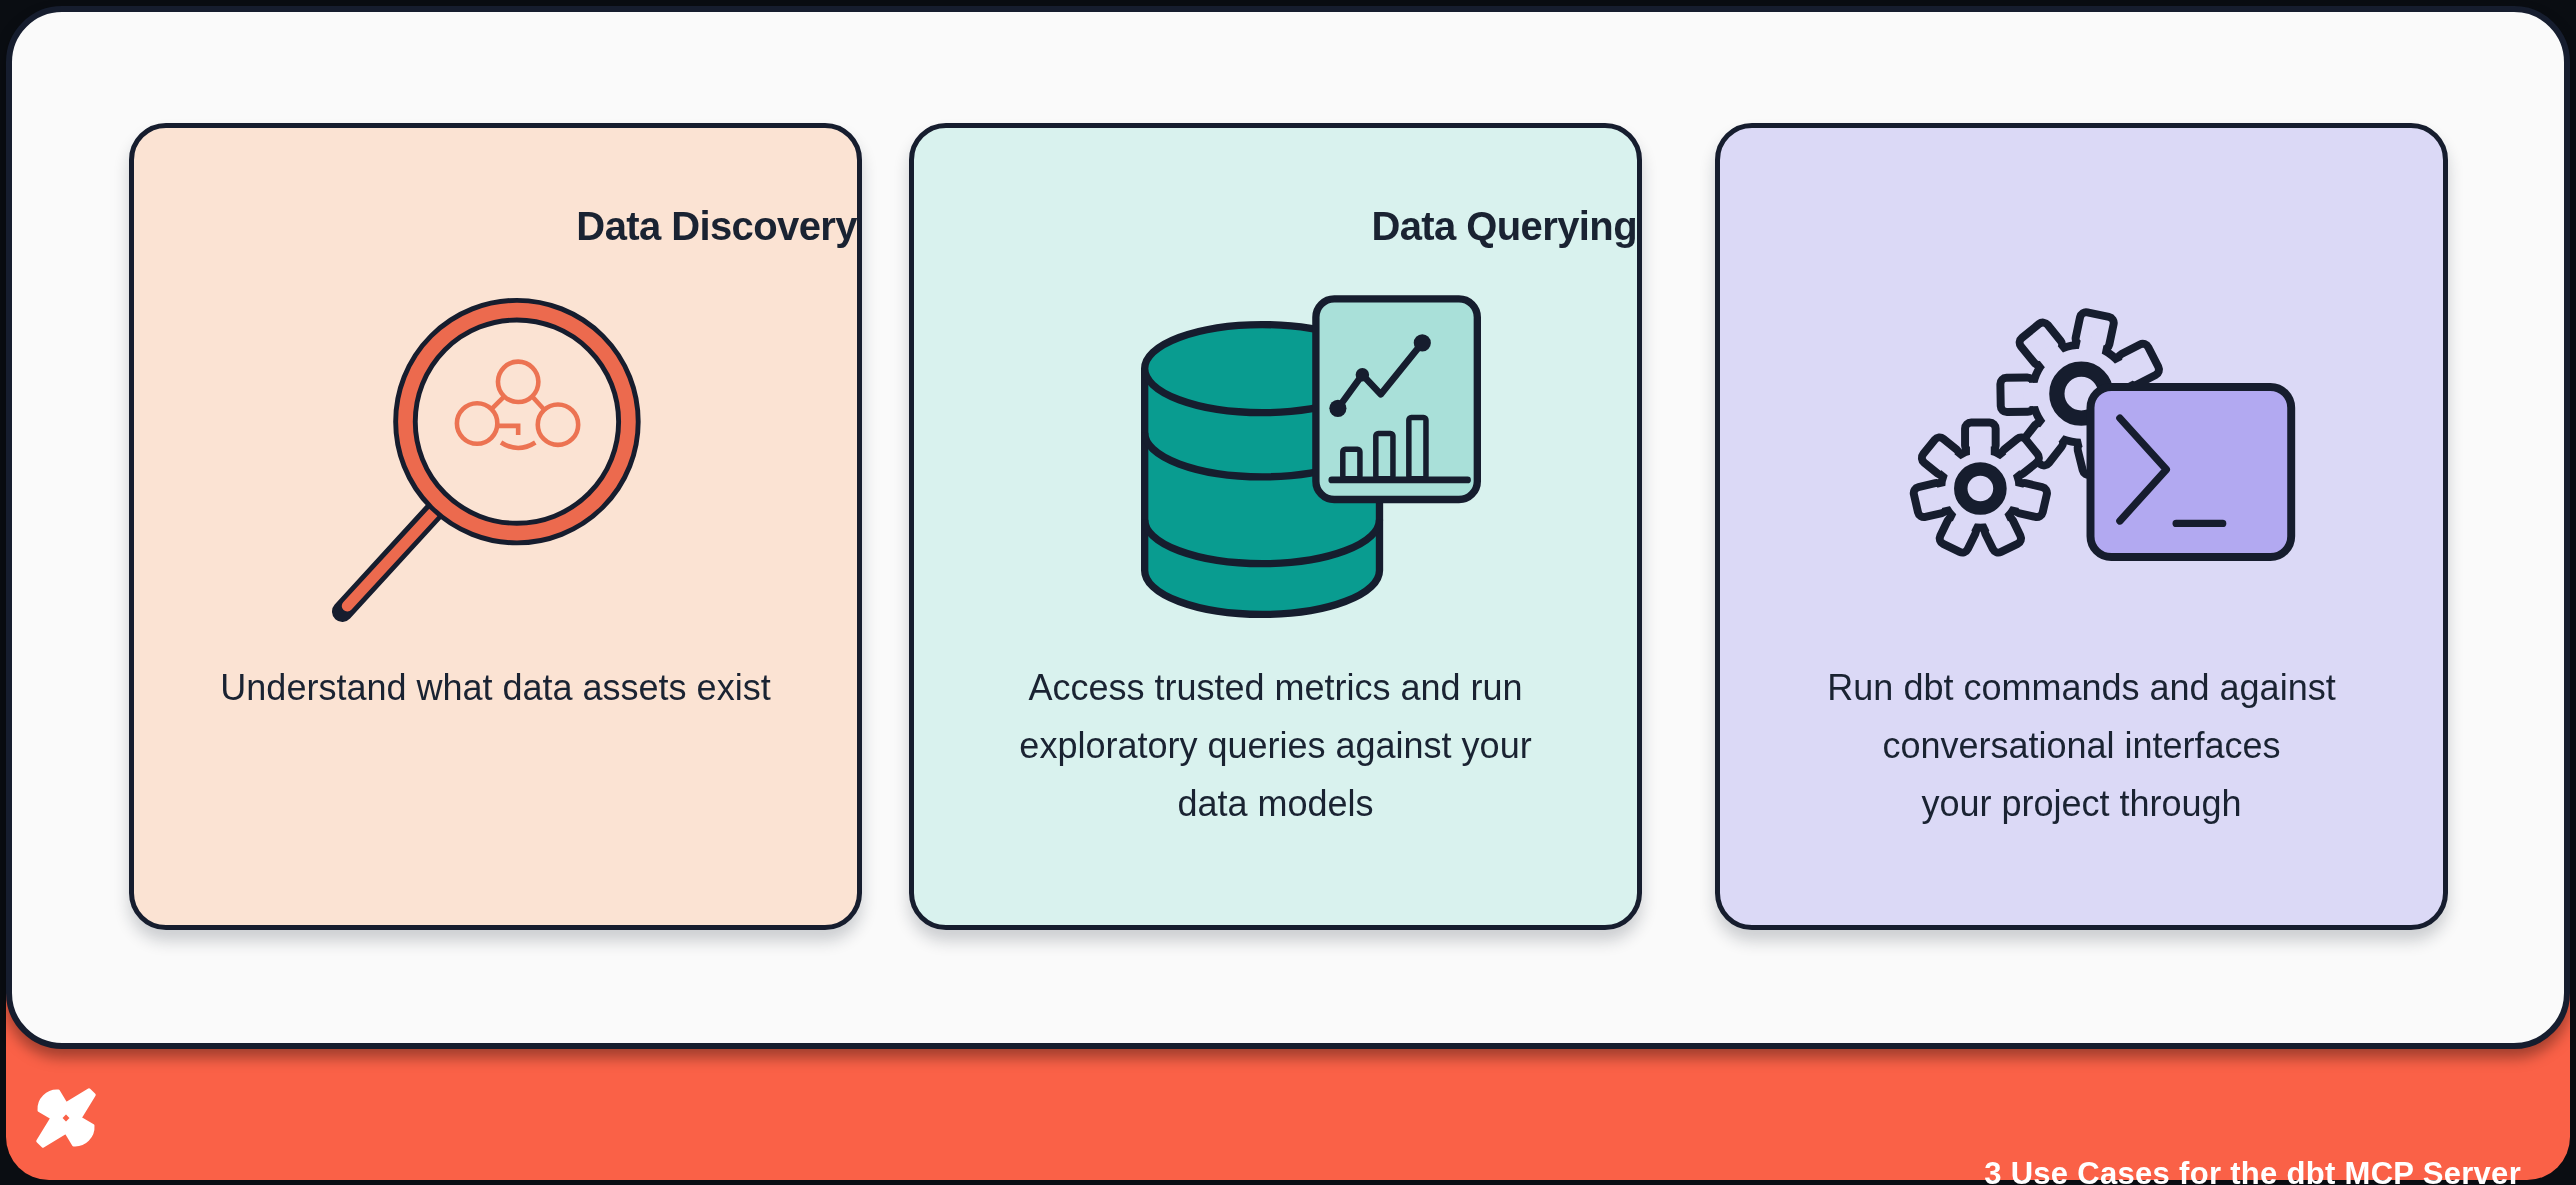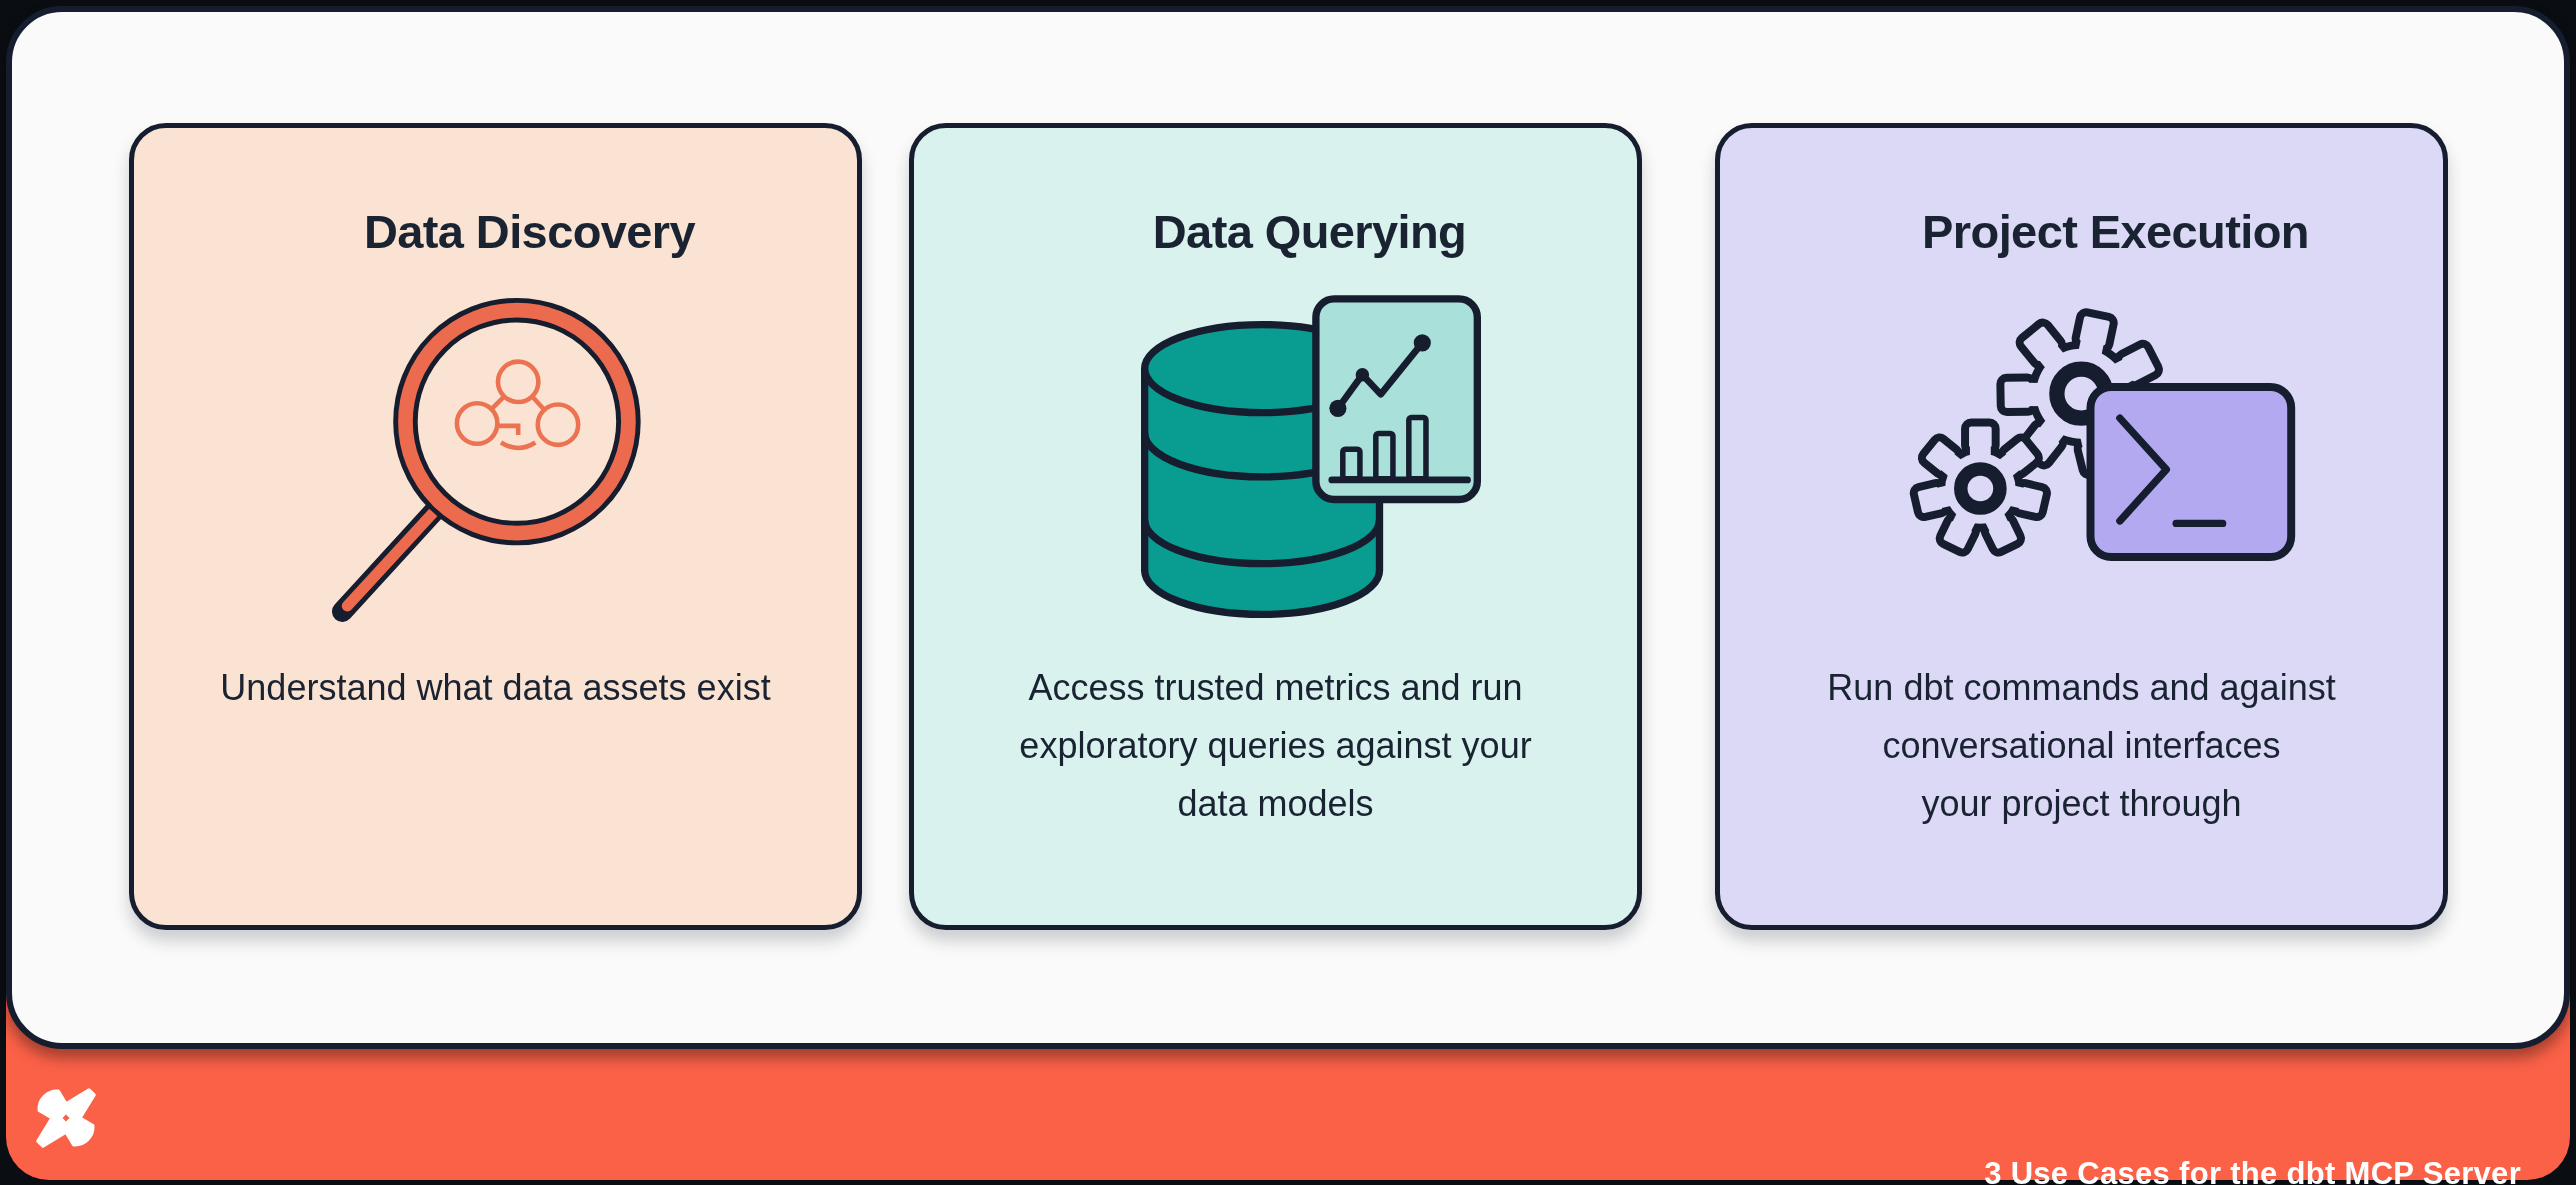--- a/index.html
+++ b/index.html
@@ -17,22 +17,22 @@
 
   
   .cards{position:absolute;left:129px;top:123px;width:2319px;height:807px;}
   .card{position:absolute;top:0;width:733px;height:807px;box-sizing:border-box;
         border:5.5px solid #161D2E;border-radius:37px;
         box-shadow:0 11px 16px rgba(22,29,46,.20);}
   .card--peach{left:0;background:#FBE3D3;}
   .card--mint{left:780px;background:#D9F2EE;}
   .card--lavender{left:1586px;background:#DBD9F6;}
 
-  .card-title{position:absolute;top:76px;left:0;width:100%;text-align:center;
-        font-size:47px;font-weight:700;color:#1A2332;letter-spacing:-0.6px;margin-left:34px;}
+  .card-title{position:absolute;top:76px;left:0;width:100%;text-align:right;
+        font-size:40px;font-weight:700;color:#1A2332;letter-spacing:-0.6px;}
 
   .card-icon{position:absolute;}
   .icon-magnifier{left:190px;top:165px;}
   .icon-database{left:227px;top:167px;}
   .icon-gears{left:156px;top:180px;}
 
   .card-desc{position:absolute;top:531px;left:24.5px;right:24.5px;text-align:center;
         font-size:36px;line-height:58px;color:#1A2332;}
 
   
@@ -104,21 +104,20 @@
     </svg>
 
     <div class="card-desc">
       <div>Access trusted metrics and run</div>
       <div>exploratory queries against your</div>
       <div>data models</div>
     </div>
   </div>
 
   <div class="card card--lavender">
-    <div class="card-title">Project Execution</div>
 
     <svg class="card-icon icon-gears" width="429" height="257" viewBox="0 0 700 420">
 
       <g transform="translate(335,140)">
         <g fill="#DBD9F6" stroke="#161D2E" stroke-width="13">
           <g transform="rotate(12)">
               <rect x="-28" y="-132" width="56" height="54" rx="10"></rect>
             </g>
           <g transform="rotate(63)">
               <rect x="-28" y="-132" width="56" height="54" rx="10"></rect>

